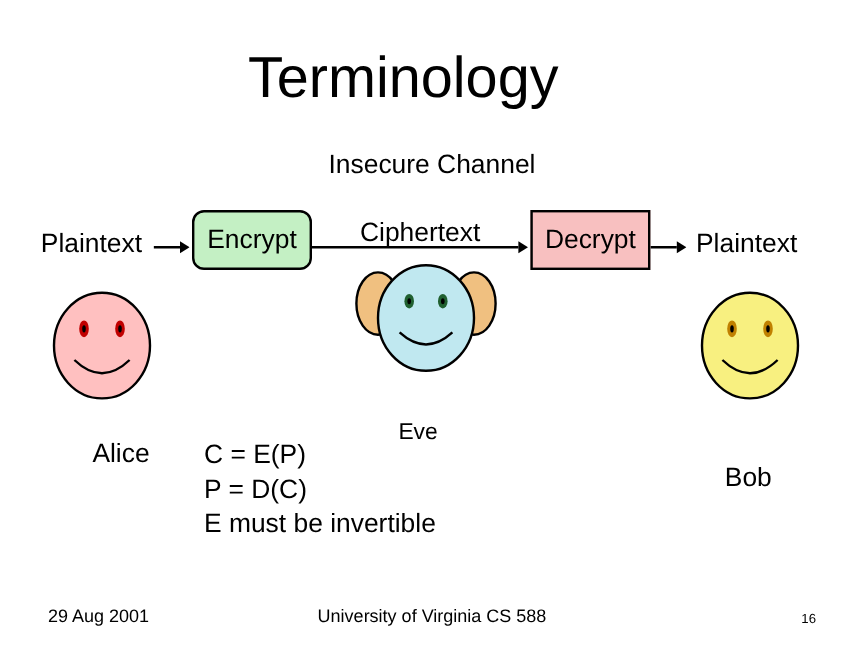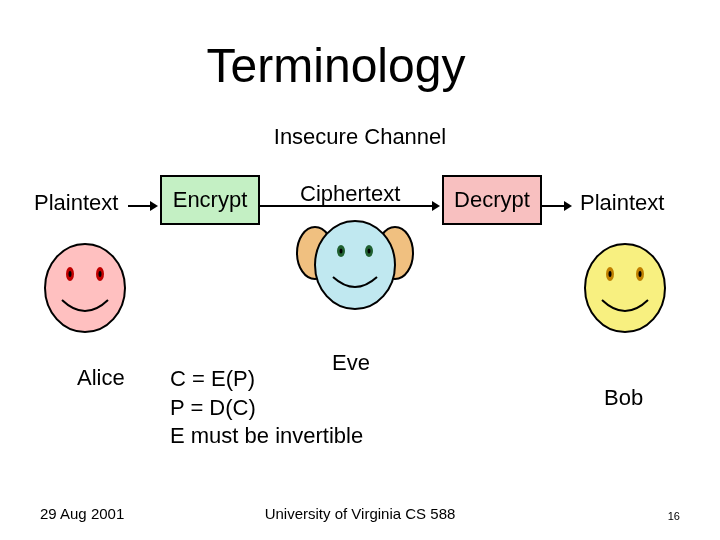--- a/index.html
+++ b/index.html
@@ -41,21 +41,21 @@
     justify-content: center;
     box-sizing: border-box;
   }
   .encrypt { background: #c4f0c4; }
   .decrypt { background: #f8c0c0; }
   .face {
     position: absolute;
   }
   .eve-name {
     position: absolute;
-    font-size: 22px;
+    font-size: 19px;
   }
   .person-name {
     position: absolute;
     font-size: 22px;
   }
   .equations {
     position: absolute;
     font-size: 22px;
     line-height: 1.3;
     white-space: pre;
@@ -90,21 +90,21 @@
 <div class="title">Terminology</div>
 <div class="subtitle">Insecure Channel</div>
 
 <div class="label" style="left:34px; top:190px;">Plaintext</div>
 
 <svg class="arrow" style="left:128px; top:200px;" width="30" height="12">
   <line x1="0" y1="6" x2="22" y2="6" stroke="#000" stroke-width="2"></line>
   <polygon points="22,1 30,6 22,11" fill="#000"></polygon>
 </svg>
 
-<div class="box encrypt" style="left:160px; top:175px; width:100px; height:50px;">Encrypt</div>
+<div class="box encrypt" style="left:160px; top:175px; width:100px; height:50px;border-radius:10px;">Encrypt</div>
 
 <div class="label" style="left:300px; top:165px;margin-top:16px;">Ciphertext</div>
 
 <svg class="arrow" style="left:260px; top:200px;" width="180" height="12">
   <line x1="0" y1="6" x2="172" y2="6" stroke="#000" stroke-width="2"></line>
   <polygon points="172,1 180,6 172,11" fill="#000"></polygon>
 </svg>
 
 <div class="box decrypt" style="left:442px; top:175px; width:100px; height:50px;">Decrypt</div>
 

